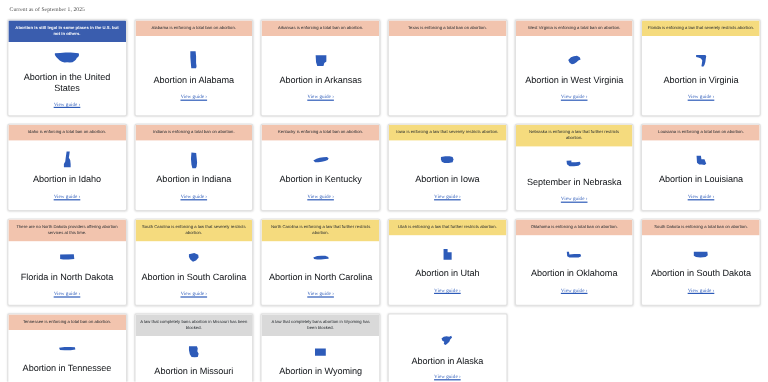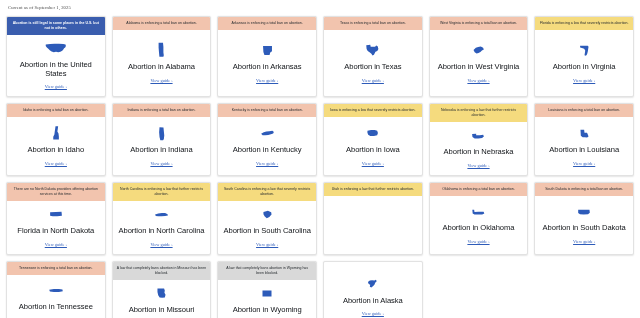--- a/index.html
+++ b/index.html
@@ -151,29 +151,20 @@
             <svg viewBox="0 0 32 32" width="11" height="11" xmlns="http://www.w3.org/2000/svg">
               <path d="M3,3 L29,3 L29,18 L24,22 L22,29 L7,29 L4,20 Z"></path>
             </svg>
           </div>
           <div class="card-title">Abortion in Arkansas</div>
           <div class="view-guide">View guide ›</div>
         </div>
       </div>
       <div class="card">
         <div class="banner ban">Texas is enforcing a total ban on abortion.</div>
-        <div class="card-body">
-          <div class="state-shape">
-            <svg viewBox="0 0 40 38" width="15" height="14" xmlns="http://www.w3.org/2000/svg">
-              <path d="M3,6 L14,5 L15,10 L27,10 L30,7 L34,9 L36,16 L33,22 L28,24 L24,32 L20,34 L17,29 L12,25 L7,22 L4,16 Z"></path>
-            </svg>
-          </div>
-          <div class="card-title">Abortion in Texas</div>
-          <div class="view-guide">View guide ›</div>
-        </div>
       </div>
       <div class="card">
         <div class="banner ban">West Virginia is enforcing a total ban on abortion.</div>
         <div class="card-body">
           <div class="state-shape">
             <svg viewBox="0 0 34 26" width="13" height="10" xmlns="http://www.w3.org/2000/svg">
               <path d="M4,13 L10,7 L16,5 L23,4 L29,7 L31,12 L26,14 L22,18 L17,21 L12,22 L7,19 Z"></path>
             </svg>
           </div>
           <div class="card-title">Abortion in West Virginia</div>
@@ -241,21 +232,21 @@
         </div>
       </div>
       <div class="card">
         <div class="banner restrict">Nebraska is enforcing a law that further restricts abortion.</div>
         <div class="card-body">
           <div class="state-shape">
             <svg viewBox="0 0 38 22" width="14" height="9" xmlns="http://www.w3.org/2000/svg">
               <path d="M3,7 L14,6 L14,10 L24,10 L33,9 L35,14 L30,18 L20,19 L10,19 L4,15 Z"></path>
             </svg>
           </div>
-          <div class="card-title">Abortion in Nebraska</div>
+          <div class="card-title">September in Nebraska</div>
           <div class="view-guide">View guide ›</div>
         </div>
       </div>
       <div class="card">
         <div class="banner ban">Louisiana is enforcing a total ban on abortion.</div>
         <div class="card-body">
           <div class="state-shape">
             <svg viewBox="0 0 30 28" width="11" height="11" xmlns="http://www.w3.org/2000/svg">
               <path d="M4,4 L14,4 L15,12 L22,12 L24,17 L26,22 L22,25 L16,24 L10,24 L5,20 Z"></path>
             </svg>
@@ -270,45 +261,54 @@
           <div class="state-shape">
             <svg viewBox="0 0 38 20" width="14" height="8" xmlns="http://www.w3.org/2000/svg">
               <path d="M3,5 L34,4 L35,15 L22,16 L10,16 L3,15 Z"></path>
             </svg>
           </div>
           <div class="card-title">Florida in North Dakota</div>
           <div class="view-guide">View guide ›</div>
         </div>
       </div>
       <div class="card">
+        <div class="banner restrict">South Carolina is enforcing a law that severely restricts abortion.</div>
+        <div class="card-body">
+          <div class="state-shape">
+            <svg viewBox="0 0 30 28" width="11" height="11" xmlns="http://www.w3.org/2000/svg">
+              <path d="M4,7 L16,4 L25,8 L26,14 L20,21 L13,24 L7,19 L4,13 Z"></path>
+            </svg>
+          </div>
+          <div class="card-title">Abortion in South Carolina</div>
+          <div class="view-guide">View guide ›</div>
+        </div>
+      </div>
+      <div class="card">
         <div class="banner restrict">North Carolina is enforcing a law that further restricts abortion.</div>
         <div class="card-body">
           <div class="state-shape">
             <svg viewBox="0 0 42 18" width="15" height="7" xmlns="http://www.w3.org/2000/svg">
               <path d="M3,9 L12,6 L22,5 L31,5 L38,8 L39,12 L31,13 L21,14 L12,14 L5,13 Z"></path>
             </svg>
           </div>
           <div class="card-title">Abortion in North Carolina</div>
           <div class="view-guide">View guide ›</div>
         </div>
       </div>
       <div class="card">
-        <div class="banner restrict">South Carolina is enforcing a law that severely restricts abortion.</div>
-        <div class="card-body">
-          <div class="state-shape">
-            <svg viewBox="0 0 30 28" width="11" height="11" xmlns="http://www.w3.org/2000/svg">
-              <path d="M4,7 L16,4 L25,8 L26,14 L20,21 L13,24 L7,19 L4,13 Z"></path>
-            </svg>
-          </div>
-          <div class="card-title">Abortion in South Carolina</div>
-          <div class="view-guide">View guide ›</div>
-        </div>
-      </div>
-      <div class="card">
         <div class="banner restrict">Utah is enforcing a law that further restricts abortion.</div>
+        <div class="card-body">
+          <div class="state-shape">
+            <svg viewBox="0 0 26 32" width="10" height="12" xmlns="http://www.w3.org/2000/svg">
+              <path d="M4,4 L13,4 L13,11 L22,11 L22,28 L4,28 Z"></path>
+            </svg>
+          </div>
+          <div class="card-title">Abortion in Utah</div>
+          <div class="view-guide">View guide ›</div>
+        </div>
       </div>
       <div class="card">
         <div class="banner ban">Oklahoma is enforcing a total ban on abortion.</div>
         <div class="card-body">
           <div class="state-shape">
             <svg viewBox="0 0 40 22" width="15" height="8" xmlns="http://www.w3.org/2000/svg">
               <path d="M3,5 L8,5 L9,11 L20,10 L34,10 L36,15 L30,18 L18,18 L9,18 L4,15 Z"></path>
             </svg>
           </div>
           <div class="card-title">Abortion in Oklahoma</div>

